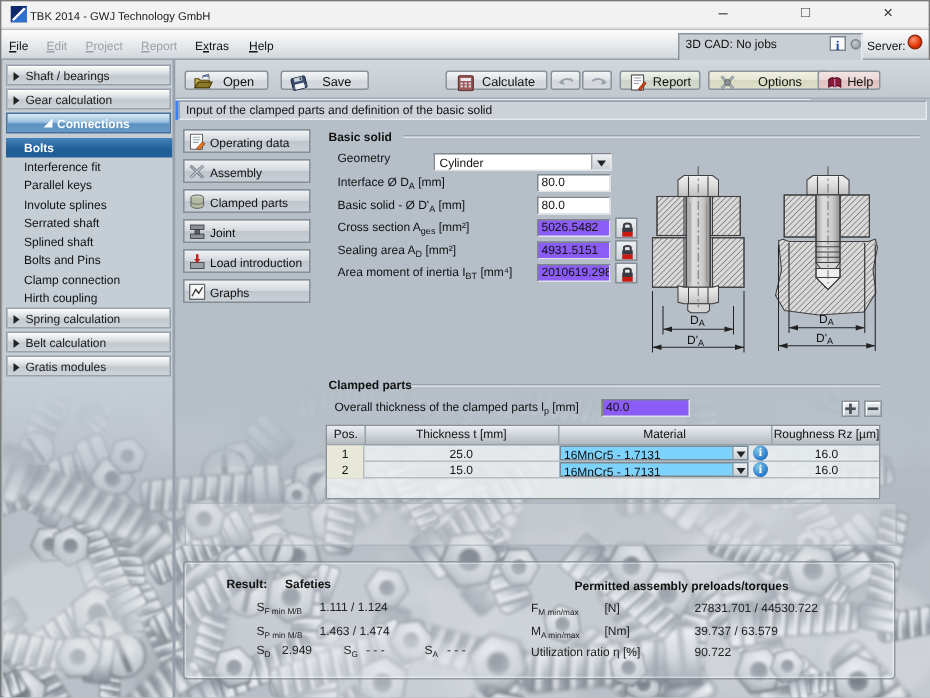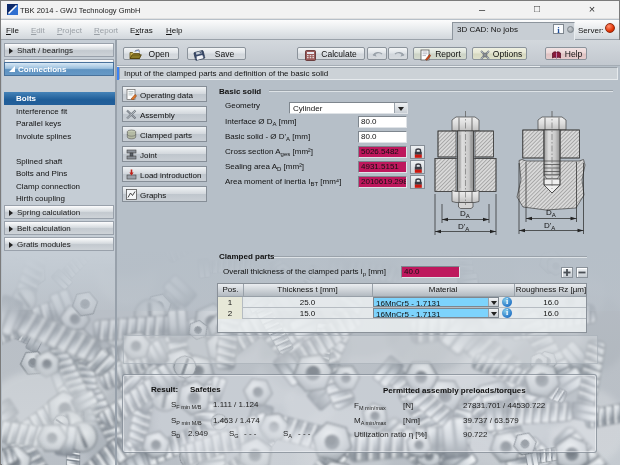--- a/index.html
+++ b/index.html
@@ -45,21 +45,21 @@
 #formbg { position:absolute; left:0; top:40px; width:503px; height:171px; background:#b6bfc8; }
 #formfade { position:absolute; left:0; top:211px; width:503px; height:60px; background:linear-gradient(rgba(182,191,200,0.95), rgba(182,191,200,0.35)); }
 
 .lbtn { position:absolute; left:5px; width:85px; height:16px; border:1px solid #868e97; background:linear-gradient(#f0f3f5,#d3d8dd 48%,#bfc6cd 52%,#c9cfd5); line-height:15px; white-space:nowrap; }
 .lbtn .ic { position:absolute; left:3px; top:2px; width:11px; height:11px; }
 .lbtn .tx { position:absolute; left:17px; top:1px; }
 
 .flabel { position:absolute; font-size:8px; color:#111; }
 sub { font-size:6px; vertical-align:-2px; }
 .finput { position:absolute; height:12px; border:1px solid; border-color:#7e868e #dfe3e7 #dfe3e7 #7e868e; background:#fff; line-height:10px; padding-left:2px; }
-.finput.ro { background:#be185d; }
+.finput.ro { background:#8b5cf6; }
 .lockbtn { position:absolute; width:15px; height:14px; border:1px solid #868e97; background:linear-gradient(#eef1f3,#ccd2d8); }
 
 .grphead { position:absolute; font-weight:bold; font-size:8px; color:#111; }
 .grpline { position:absolute; height:2px; border-top:1px solid #9aa2aa; border-bottom:1px solid #dde2e6; }
 .pmbtn { position:absolute; width:12px; height:11px; border:1px solid #8a929a; background:linear-gradient(#eef1f3,#c6ccd2); box-shadow:inset 1px 1px 0 #fff; }
 #cptable { position:absolute; left:100px; top:243px; width:370px; height:50px; border:1px solid #8a9199; background:rgba(238,241,243,0.82); }
 #cptable .thead { position:absolute; left:0; top:0; width:368px; height:12.5px; background:linear-gradient(rgba(235,238,241,0.95),rgba(176,183,190,0.95)); border-bottom:1px solid #98a0a8; font-size:8px; white-space:nowrap; }
 #cptable .csep { position:absolute; top:0; width:1px; height:12px; background:#99a1a9; }
 .trow { position:absolute; left:0; width:368px; height:11px; border-bottom:1px solid #b6bcc2; font-size:8px; }
 .pcell { position:absolute; top:0; width:25px; height:11px; background:#e7e8d8; border-right:1px solid #b6bcc2; text-align:center; line-height:11px; }
@@ -363,25 +363,26 @@
         <ellipse cx="250" cy="415" rx="70" ry="35" fill="#dce0e4" opacity="0.5" filter="url(#bl2)"></ellipse>
         <ellipse cx="520" cy="300" rx="60" ry="30" fill="#d8dde1" opacity="0.45" filter="url(#bl2)"></ellipse>
         <rect width="618" height="425" fill="url(#wash)"></rect>
       </svg></div>
 
   <div id="sidebar">
     <div id="sbfill"></div>
       <div id="sbfill2"></div>
     <div class="sbhead" style="top:3px;"><span class="tri"></span>Shaft / bearings</div>
     <div class="sbhead" style="top:19px;"><span class="tri"></span>Gear calculation</div>
-    <div class="sbhead open" style="top:22px;"><span class="tri"></span>Connections</div>
+    <div class="sbhead open" style="top:35px;padding-left:20px;"><span class="tri"></span>Connections</div>
     <div class="sbitem sel" style="top:52px;">Bolts</div>
     <div class="sbitem" style="top:64.5px;">Interference fit</div>
     <div class="sbitem" style="top:77px;">Parallel keys</div>
     <div class="sbitem" style="top:89.5px;">Involute splines</div>
+    <div class="sbitem" style="top:102px;">Serrated shaft</div>
     <div class="sbitem" style="top:114.5px;">Splined shaft</div>
     <div class="sbitem" style="top:127px;">Bolts and Pins</div>
     <div class="sbitem" style="top:139.5px;">Clamp connection</div>
     <div class="sbitem" style="top:152px;">Hirth coupling</div>
     <div class="sbhead" style="top:165px;"><span class="tri"></span>Spring calculation</div>
     <div class="sbhead" style="top:181px;"><span class="tri"></span>Belt calculation</div>
     <div class="sbhead" style="top:197px;"><span class="tri"></span>Gratis modules</div>
     <div id="sbborder"></div>
   </div>
 
@@ -424,21 +425,21 @@
           <svg style="position:absolute;left:4px;top:2px;" width="12" height="10" viewBox="0 0 12 10">
             <path d="M10 6 C10 2 4 2 2 4" stroke="#9aa2aa" stroke-width="1.3" fill="none"></path>
             <path d="M11.5 5 L7.5 6.8 L9 2.8 Z" fill="#9aa2aa"></path>
           </svg>
         </div>
       <div class="tbtn" style="left:296px; width:54px; background:linear-gradient(#eef2ec,#dbe1d6 48%,#ccd3c6 52%,#d4dacd);"><svg style="position:absolute;left:6px;top:1px;" width="11" height="12" viewBox="0 0 11 12">
             <rect x="1" y="1" width="8" height="10" fill="#fff" stroke="#555" stroke-width="0.8"></rect>
             <path d="M2.5 3 H7.5 M2.5 4.8 H7.5 M2.5 6.6 H6" stroke="#99a" stroke-width="0.7"></path>
             <path d="M5.5 10.5 L9.5 5.5 L10.8 6.5 L7 11.3 Z" fill="#d04818" stroke="#702000" stroke-width="0.5"></path>
           </svg><span style="margin-left:16px;">Report</span></div>
-      <div class="tbtn" style="left:355px; width:55px; background:linear-gradient(#f0f1e2,#e5e6d2 48%,#d6d8c0 52%,#dee0ca);"><svg style="position:absolute;left:6px;top:1.5px;" width="12" height="11" viewBox="0 0 12 11">
+      <div class="tbtn" style="left:355px; width:80px; background:linear-gradient(#f0f1e2,#e5e6d2 48%,#d6d8c0 52%,#dee0ca);"><svg style="position:absolute;left:6px;top:1.5px;" width="12" height="11" viewBox="0 0 12 11">
             <path d="M2 1 L10 9 M10 1 L2 9" stroke="#777e86" stroke-width="1.8"></path>
             <path d="M2 1 L10 9 M10 1 L2 9" stroke="#b8bec6" stroke-width="0.8"></path>
             <circle cx="6" cy="5" r="2" fill="#8a9098" stroke="#555" stroke-width="0.5"></circle>
           </svg><span style="margin-left:16px;">Options</span></div>
       <div class="tbtn" style="left:428px; width:42px; background:linear-gradient(#f2e4e4,#ecd6d6 48%,#dfc2c2 52%,#e6cccc);"><svg style="position:absolute;left:5px;top:1.5px;" width="11" height="11" viewBox="0 0 11 11">
             <path d="M1.5 3 C3 1.5 5 1.5 5.5 2.5 C6 1.5 8 1.5 9.5 3 L9.5 8 C8 7 6.5 7 5.5 8 C4.5 7 3 7 1.5 8 Z" fill="#8a1a3a" stroke="#500a20" stroke-width="0.7"></path>
             <path d="M5.5 2.5 L5.5 8" stroke="#d0a0e0" stroke-width="0.7"></path>
           </svg><span style="margin-left:15px;">Help</span></div>
     </div>
     <div id="infobar">

